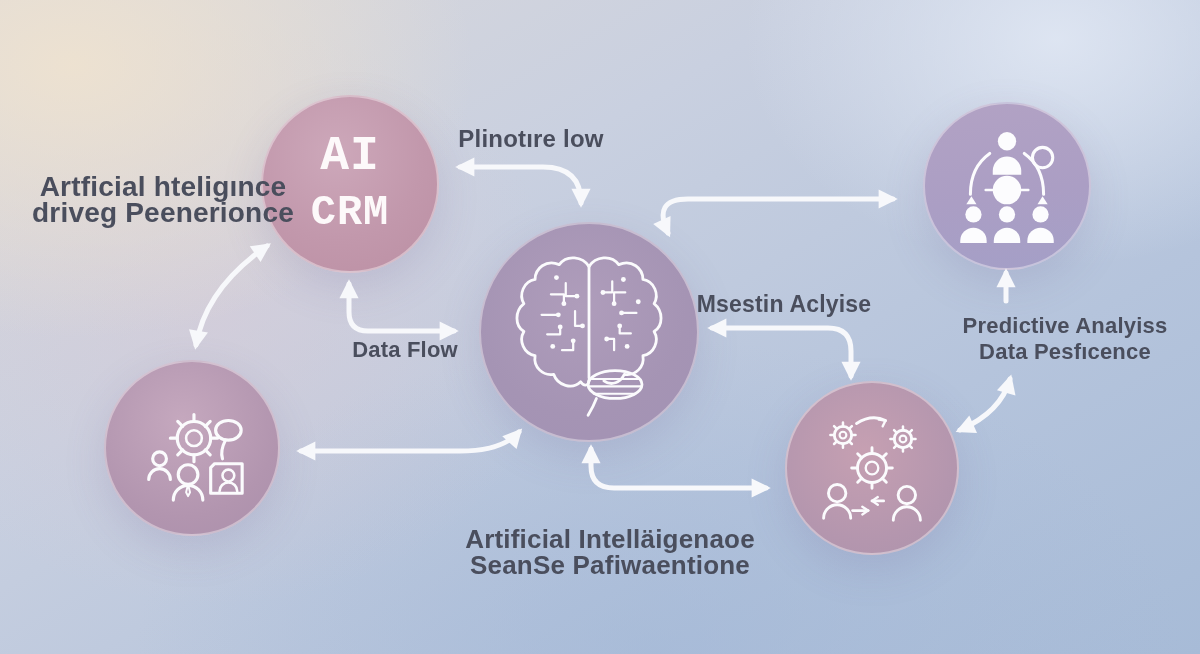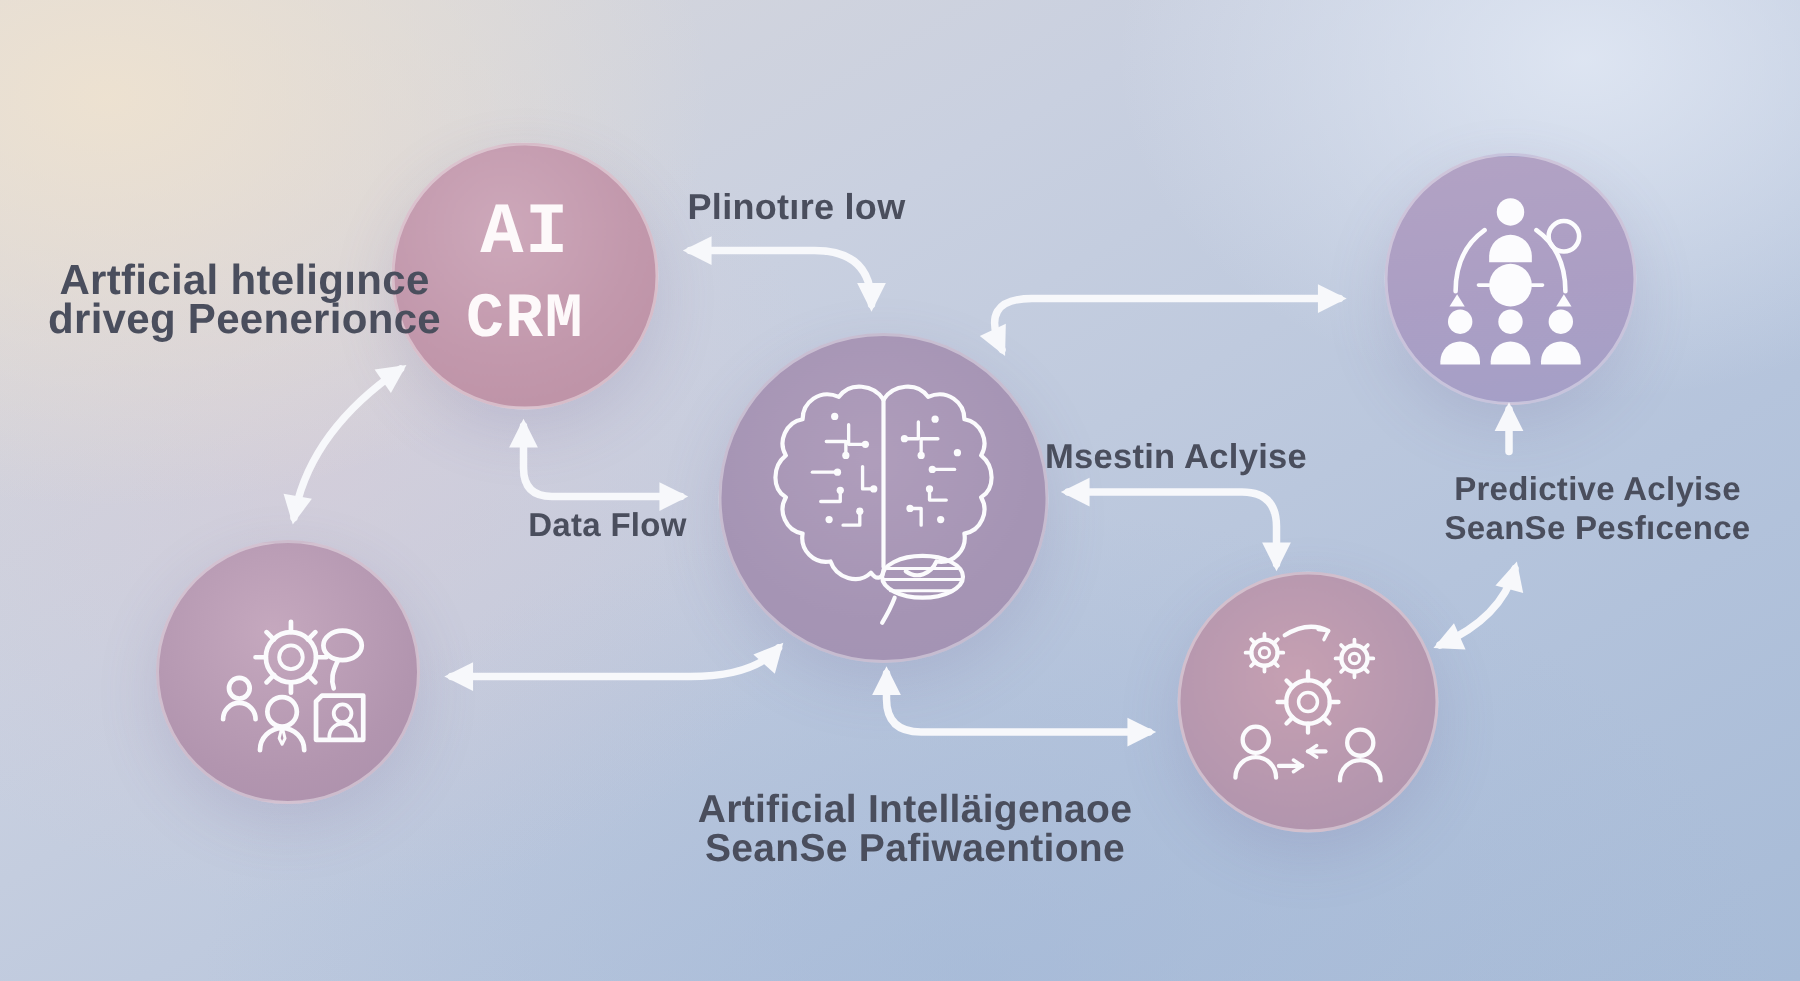--- a/index.html
+++ b/index.html
@@ -214,22 +214,22 @@
 
   <div class="label" id="label-pipeline">
     <div>Plinotıre low</div>
   </div>
 
   <div class="label" id="label-insight">
     <div>Msestin Aclyise</div>
   </div>
 
   <div class="label" id="label-predictive">
-    <div>Predictive Aclyise</div>
-    <div>SeanSe Pesfıcence</div>
+    <div>Predictive Analyiss</div>
+    <div>Data Pesfıcence</div>
   </div>
 
   <div class="label" id="label-bottom">
     <div>Artificial Intelläigenaoe</div>
     <div>SeanSe Pafiwaentione</div>
   </div>
 
 </div>
 
 </body></html>

